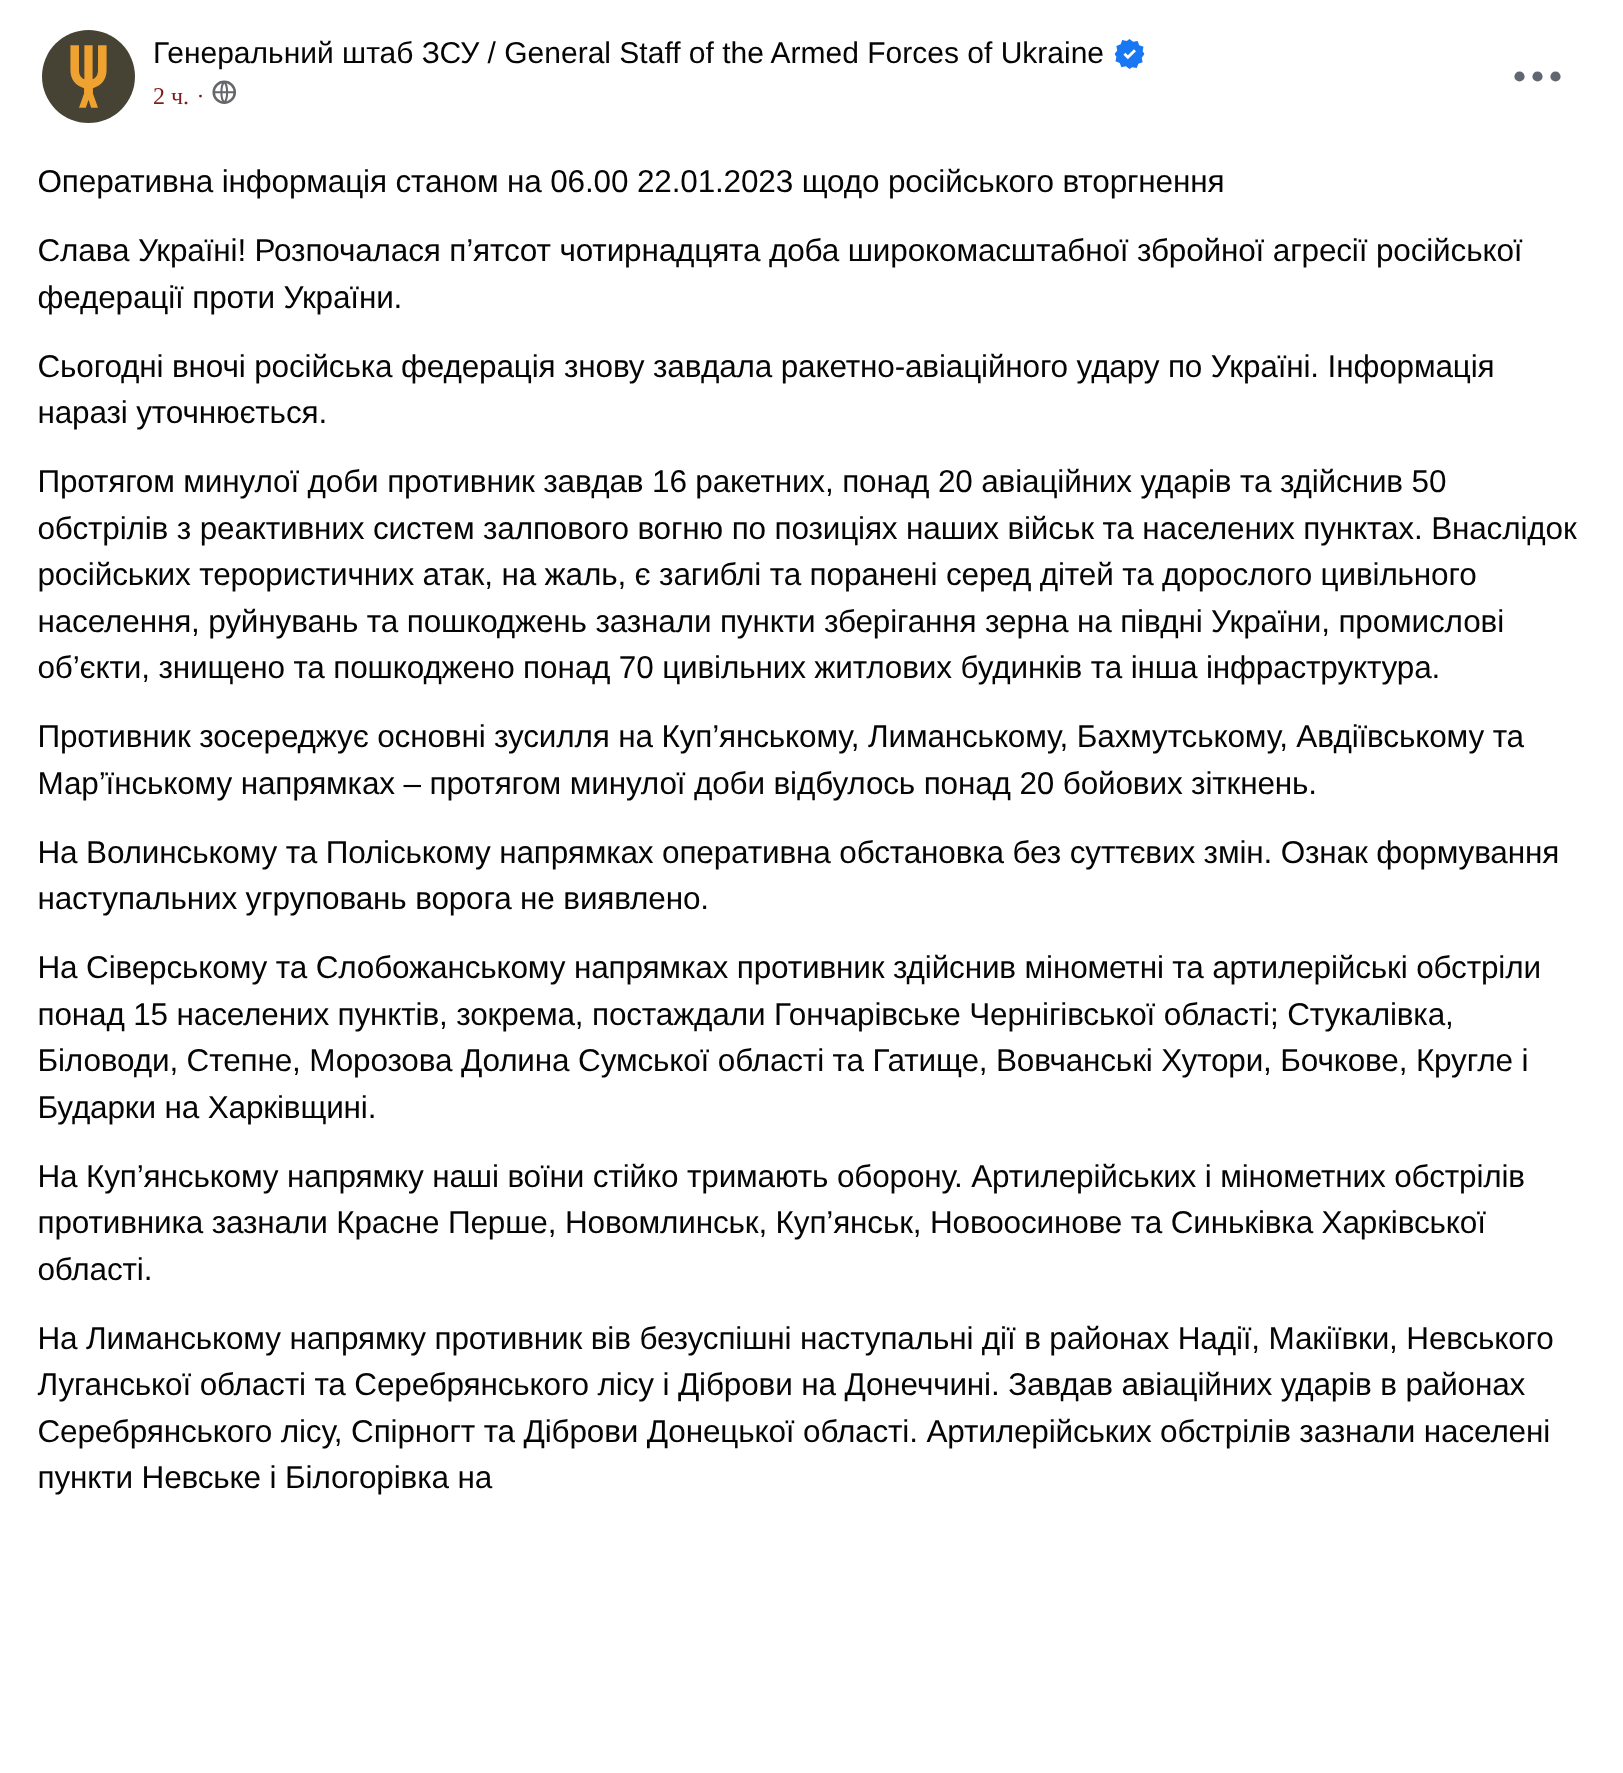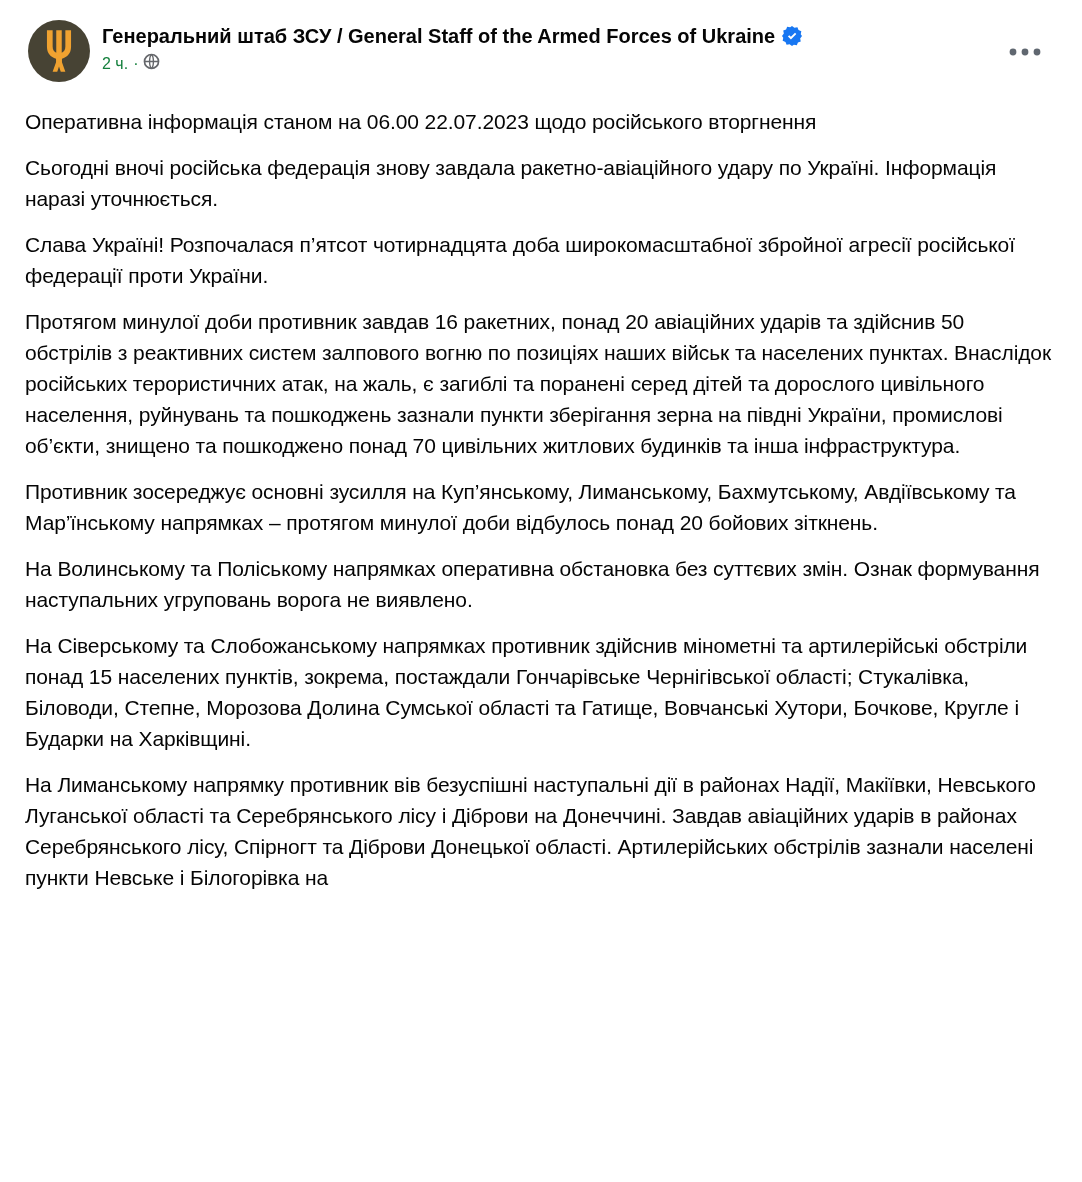--- a/index.html
+++ b/index.html
@@ -38,34 +38,35 @@
     flex: 1 1 auto;
     min-width: 0;
   }
   .name-row {
     display: flex;
     align-items: center;
     gap: 7px;
   }
   .page-name {
     font-size: 20px;
-    font-weight: bold;
+    font-weight: normal;
     color: #050505;
     line-height: 26px;
     cursor: pointer;
   }
   .verified { display: inline-flex; align-items: center; }
   .meta-row {
     display: flex;
     align-items: center;
     gap: 5px;
     margin-top: 4px;
     font-size: 16px;
-    color: #15803d;
+    color: #7f1d1d;
     line-height: 20px;
+    font-family: Liberation Serif, serif;
   }
   .meta-row .timestamp { cursor: pointer; }
   .menu-dots {
     flex: 0 0 auto;
     padding: 14px 14px;
     margin-top: 8px;
     margin-right: 2px;
     border-radius: 50%;
     cursor: pointer;
     display: flex;
@@ -127,23 +128,24 @@
           <circle cx="4" cy="4" r="3.4" fill="#606770"></circle>
           <circle cx="16" cy="4" r="3.4" fill="#606770"></circle>
           <circle cx="28" cy="4" r="3.4" fill="#606770"></circle>
         </svg>
       </span>
     </div>
 
   </div>
 
   <div class="post-body">
-      <p>Оперативна інформація станом на 06.00 22.07.2023 щодо російського вторгнення</p>
+      <p>Оперативна інформація станом на 06.00 22.01.2023 щодо російського вторгнення</p>
+      <p>Слава Україні! Розпочалася п’ятсот чотирнадцята доба широкомасштабної збройної агресії російської федерації проти України.</p>
       <p>Сьогодні вночі російська федерація знову завдала ракетно-авіаційного удару по Україні. Інформація наразі уточнюється.</p>
-      <p>Слава Україні! Розпочалася п’ятсот чотирнадцята доба широкомасштабної збройної агресії російської федерації проти України.</p>
       <p>Протягом минулої доби противник завдав 16 ракетних, понад 20 авіаційних ударів та здійснив 50 обстрілів з реактивних систем залпового вогню по позиціях наших військ та населених пунктах. Внаслідок російських терористичних атак, на жаль, є загиблі та поранені серед дітей та дорослого цивільного населення, руйнувань та пошкоджень зазнали пункти зберігання зерна на півдні України, промислові об’єкти, знищено та пошкоджено понад 70 цивільних житлових будинків та інша інфраструктура.</p>
       <p>Противник зосереджує основні зусилля на Куп’янському, Лиманському, Бахмутському, Авдіївському та Мар’їнському напрямках – протягом минулої доби відбулось понад 20 бойових зіткнень.</p>
       <p>На Волинському та Поліському напрямках оперативна обстановка без суттєвих змін. Ознак формування наступальних угруповань ворога не виявлено.</p>
       <p>На Сіверському та Слобожанському напрямках противник здійснив мінометні та артилерійські обстріли понад 15 населених пунктів, зокрема, постаждали Гончарівське Чернігівської області; Стукалівка, Біловоди, Степне, Морозова Долина Сумської області та Гатище, Вовчанські Хутори, Бочкове, Кругле і Бударки на Харківщині.</p>
+      <p>На Куп’янському напрямку наші воїни стійко тримають оборону. Артилерійських і мінометних обстрілів противника зазнали Красне Перше, Новомлинськ, Куп’янськ, Новоосинове та Синьківка Харківської області.</p>
       <p>На Лиманському напрямку противник вів безуспішні наступальні дії в районах Надії, Макіївки, Невського Луганської області та Серебрянського лісу і Діброви на Донеччині. Завдав авіаційних ударів в районах Серебрянського лісу, Спірногт та Діброви Донецької області. Артилерійських обстрілів зазнали населені пункти Невське і Білогорівка на</p>
     </div>
 
 </div>
 
 </body></html>

